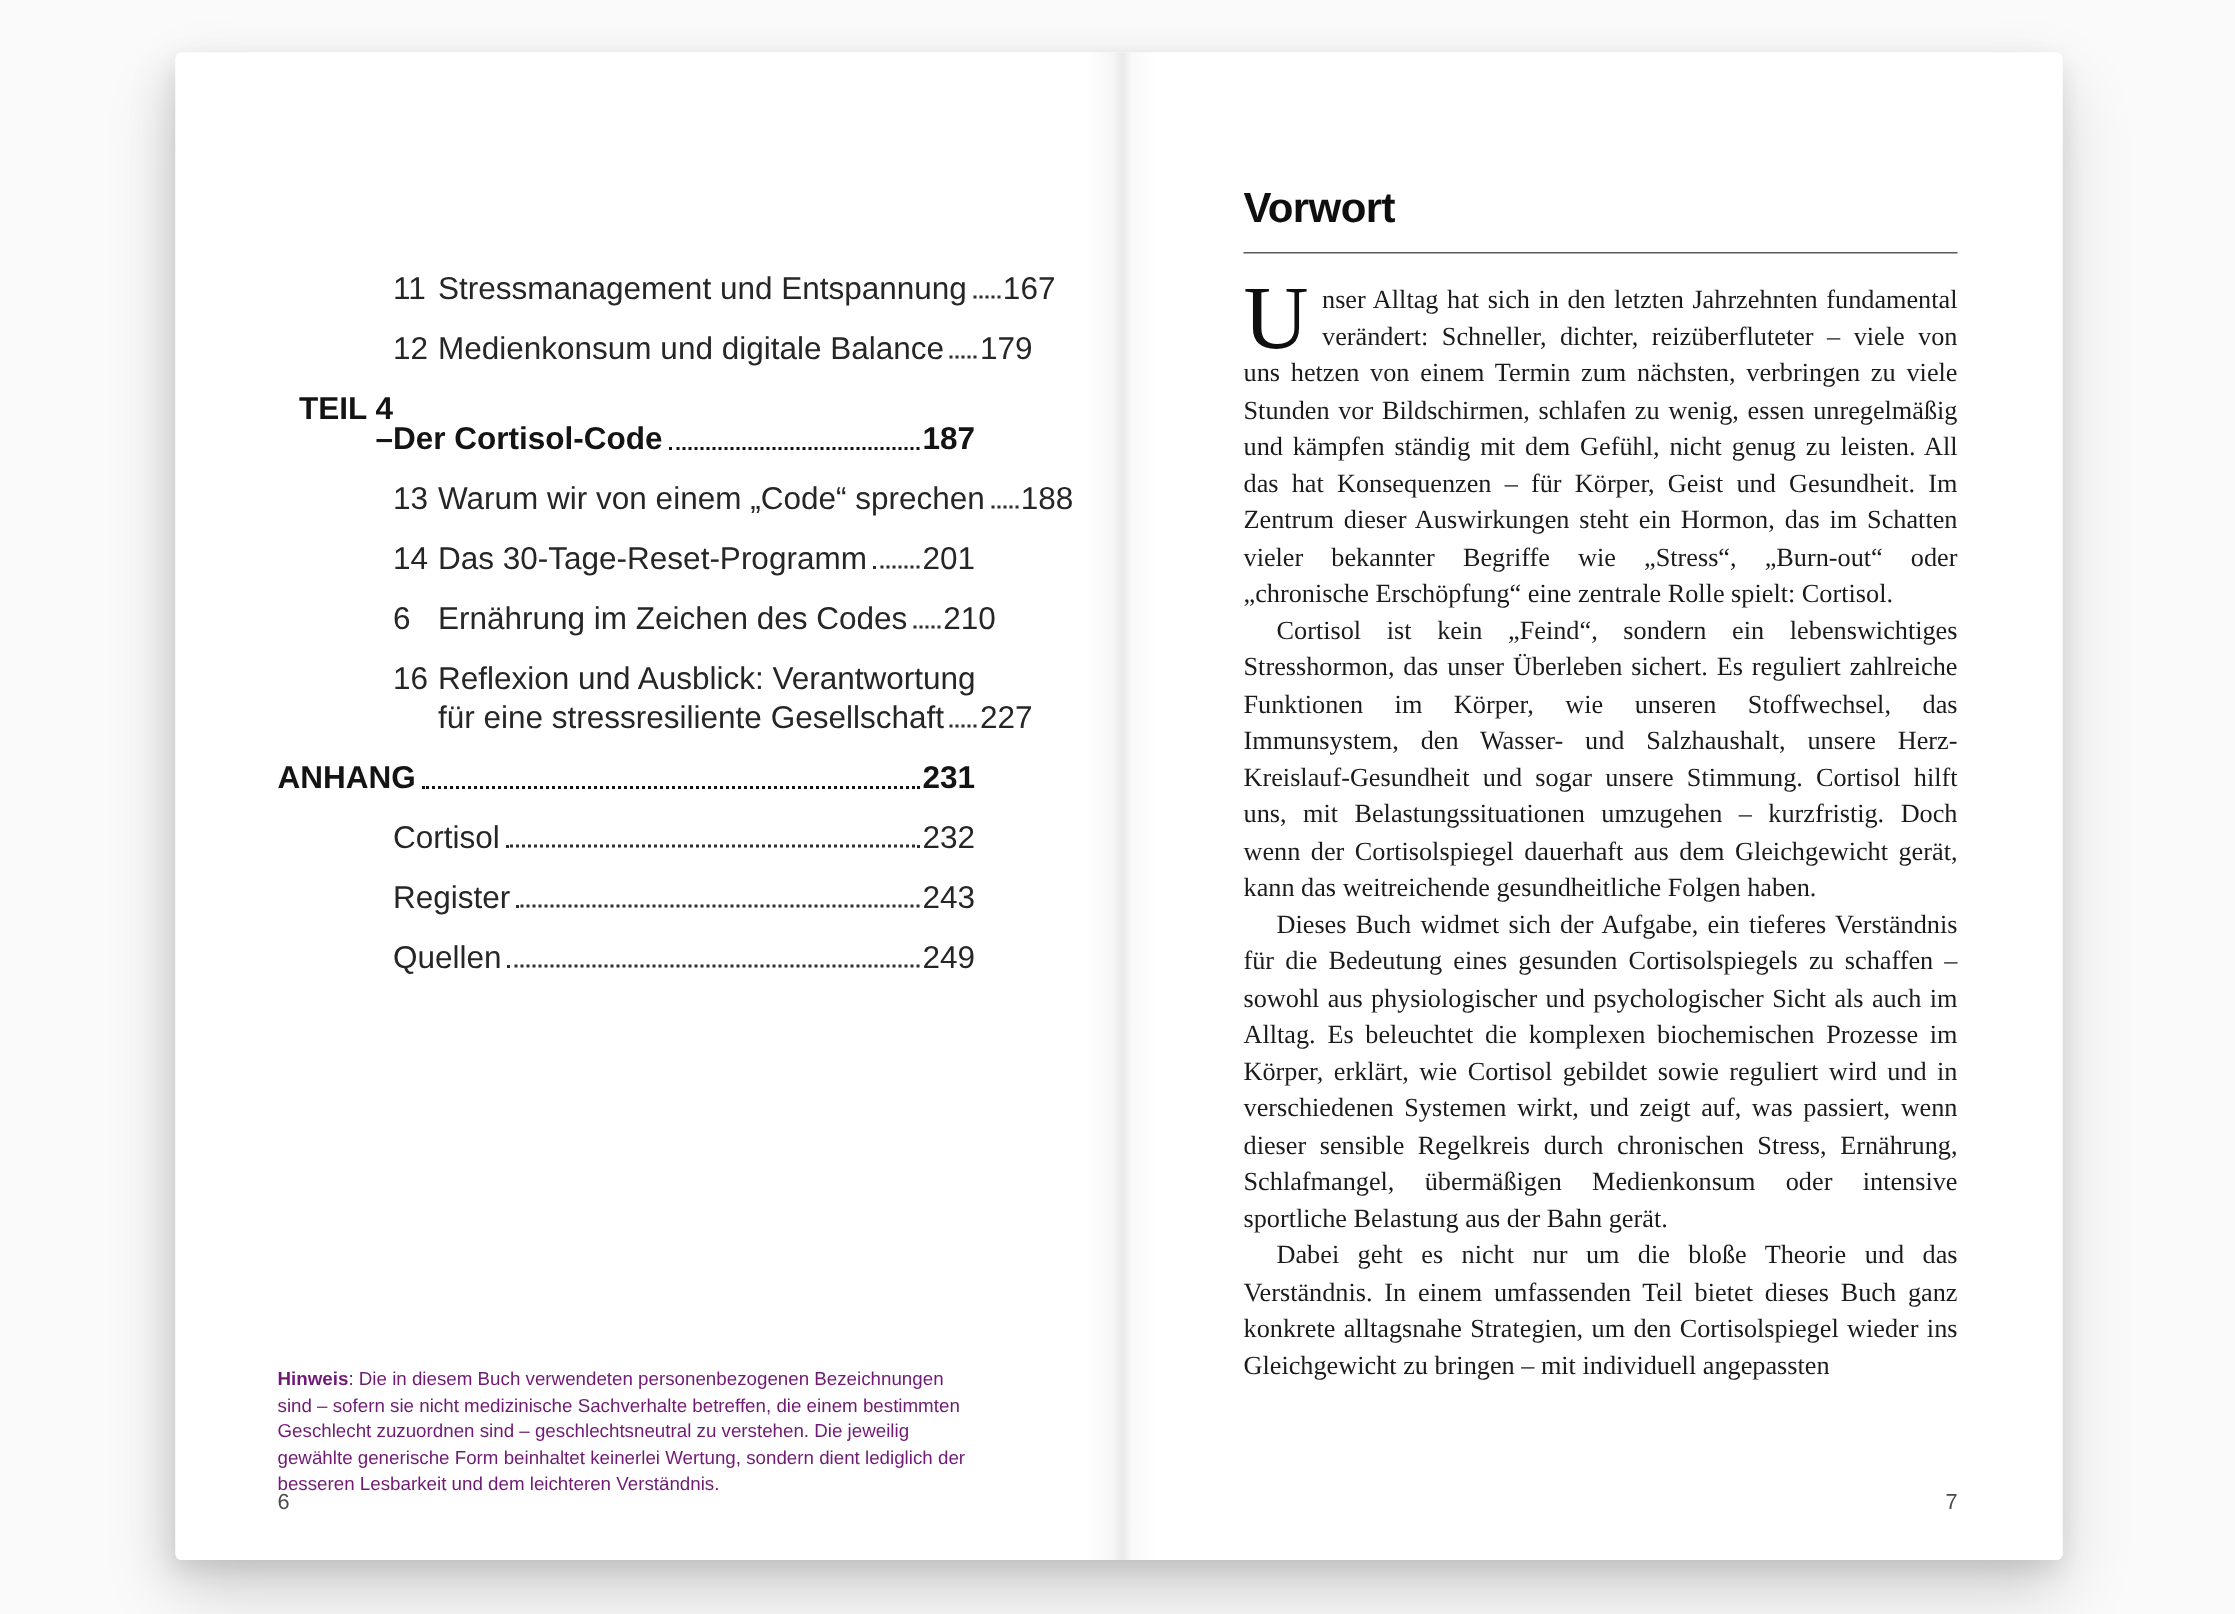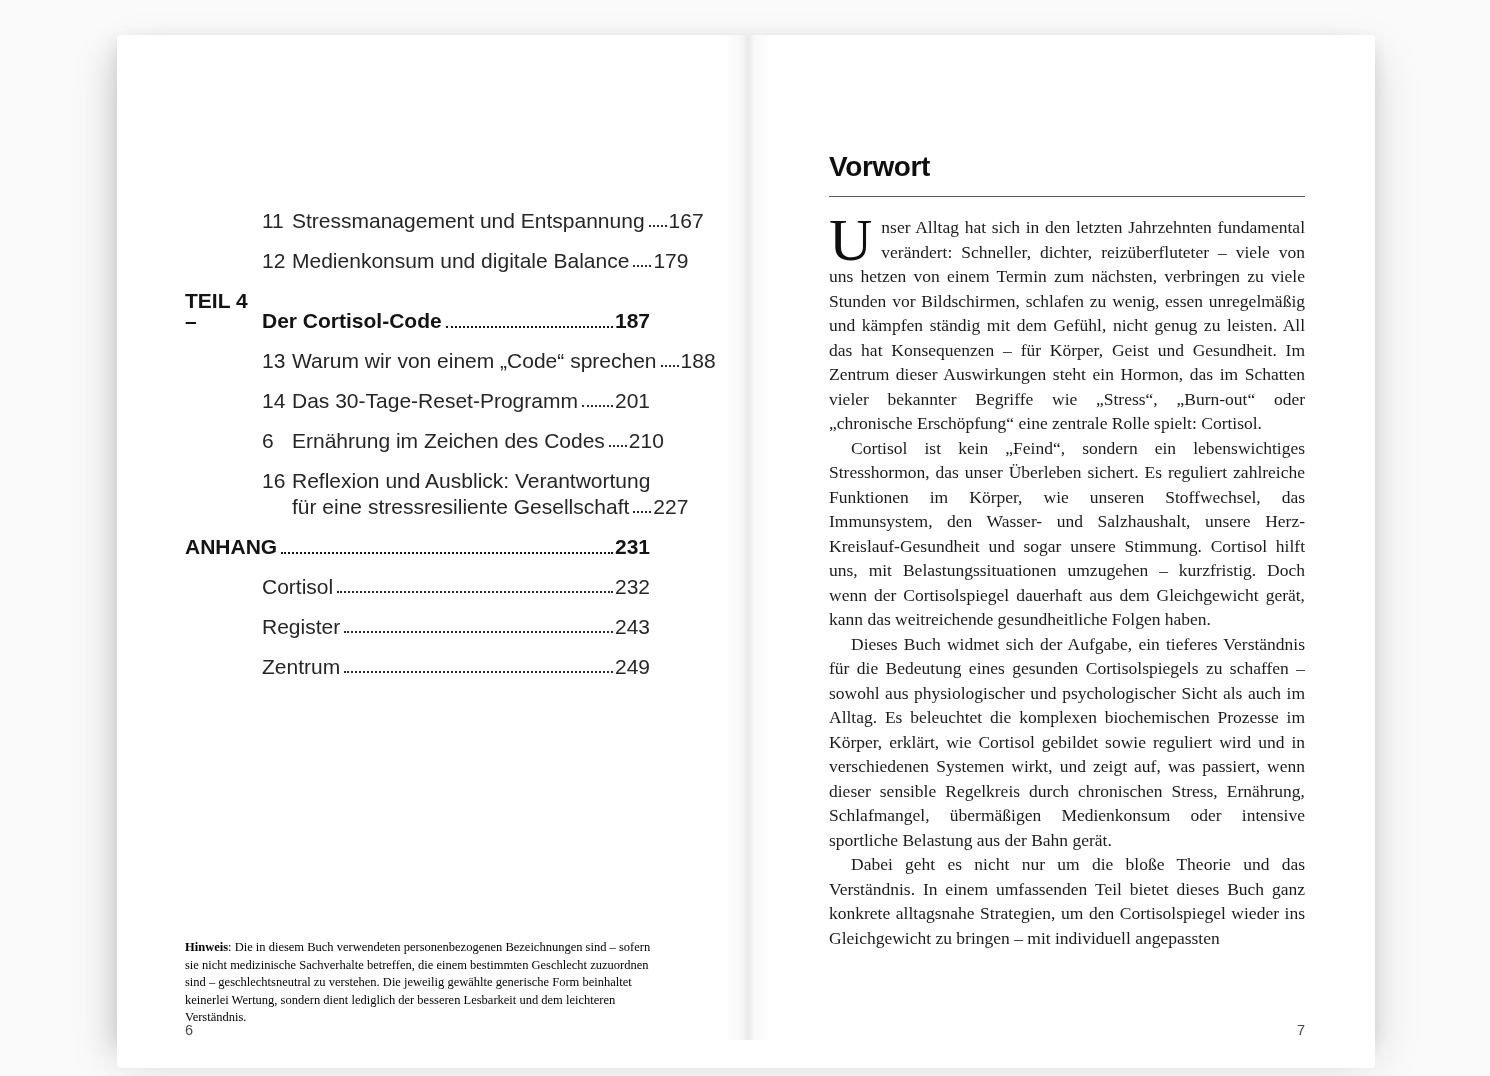--- a/index.html
+++ b/index.html
@@ -24,21 +24,20 @@
     box-shadow: 0 22px 48px rgba(0,0,0,0.15),
                 0 6px 16px rgba(0,0,0,0.08),
                 -10px 10px 28px rgba(0,0,0,0.06);
   }
   .page {
     position: relative;
     width: 629px;
     height: 100%;
     box-sizing: border-box;
     background: #ffffff;
-    margin-top: 28px;
   }
   .page-left  { padding: 0 96px 0 68px; border-radius: 4px 0 0 4px; }
   .page-right { padding: 0 70px 0 83px; border-radius: 0 4px 4px 0; }
   .gutter-shadow {
     position: absolute;
     left: 607px;
     top: 0;
     width: 48px;
     height: 100%;
     pointer-events: none;
@@ -55,45 +54,45 @@
   .toc-row {
     display: flex;
     align-items: flex-end;
     font-size: 21px;
     line-height: 20px;
     margin-bottom: 20px;
     color: #262626;
   }
   .row-part { font-weight: bold; color: #141414; margin-top: 13px; }
   .toc-label { flex: none; }
-  .toc-label.fixed { width: 77px; }
+  .toc-label.fixed { width: 77px; text-align: right; }
   .toc-num { flex: none; width: 30px; margin-left: 77px; }
   .toc-title { flex: none; white-space: nowrap; }
   .toc-title.indent1 { margin-left: 77px; }
   .toc-title.indent2 { margin-left: 107px; }
   .toc-dots {
     flex: 1 1 auto;
     min-width: 18px;
     border-bottom: 2px dotted #2d2d2d;
     margin: 0 2px 4px 4px;
   }
   .row-part .toc-dots { border-bottom: 2.5px dotted #141414; margin-bottom: 3.5px; }
   .toc-page { flex: none; }
   .toc-row.tight { margin-bottom: 6px; }
 
   
   .hinweis {
     position: absolute;
     left: 68px;
     top: 876px;
     width: 470px;
-    font-family: Liberation Serif, serif;
+    font-family: Liberation Sans, sans-serif;
     font-size: 12.5px;
     line-height: 17.5px;
-    color: #000000;
+    color: #701a75;
   }
   .hinweis b { font-weight: bold; }
 
   
   .pagenum {
     position: absolute;
     top: 959px;
     font-size: 14.5px;
     color: #4a4a4a;
   }
@@ -195,21 +194,21 @@
           <span class="toc-title indent1">Cortisol</span>
           <span class="toc-dots"></span>
           <span class="toc-page">232</span>
         </div>
         <div class="toc-row">
           <span class="toc-title indent1">Register</span>
           <span class="toc-dots"></span>
           <span class="toc-page">243</span>
         </div>
         <div class="toc-row">
-          <span class="toc-title indent1">Zentrum</span>
+          <span class="toc-title indent1">Quellen</span>
           <span class="toc-dots"></span>
           <span class="toc-page">249</span>
         </div>
       </div>
     <div class="hinweis"><b>Hinweis</b><span>: Die in diesem Buch verwendeten personenbezogenen Bezeichnungen sind – sofern sie nicht medizinische Sachverhalte betreffen, die einem bestimmten Geschlecht zuzuordnen sind – geschlechtsneutral zu verstehen. Die jeweilig gewählte generische Form beinhaltet keinerlei Wertung, sondern dient lediglich der besseren Lesbarkeit und dem leichteren Verständnis.</span></div>
     <div class="pagenum pagenum-left">6</div>
   </div>
 
   <div class="page page-right">
     <div class="vorwort-title">Vorwort</div>

